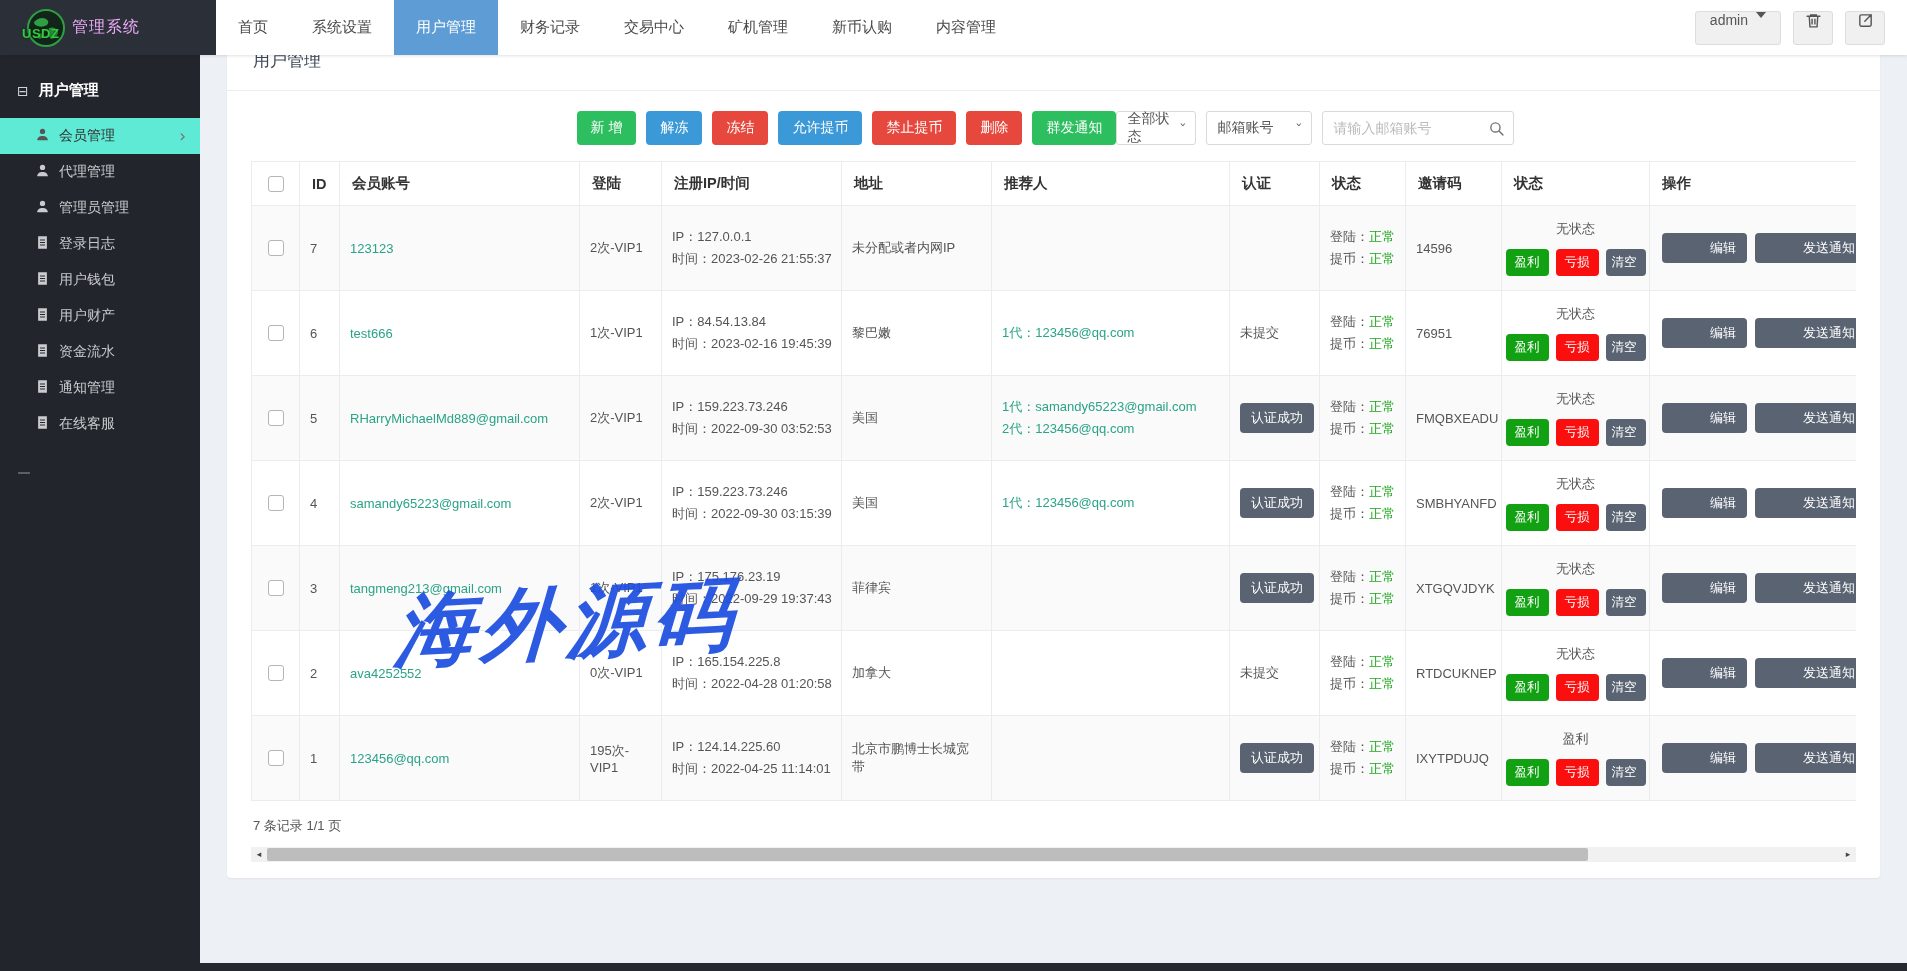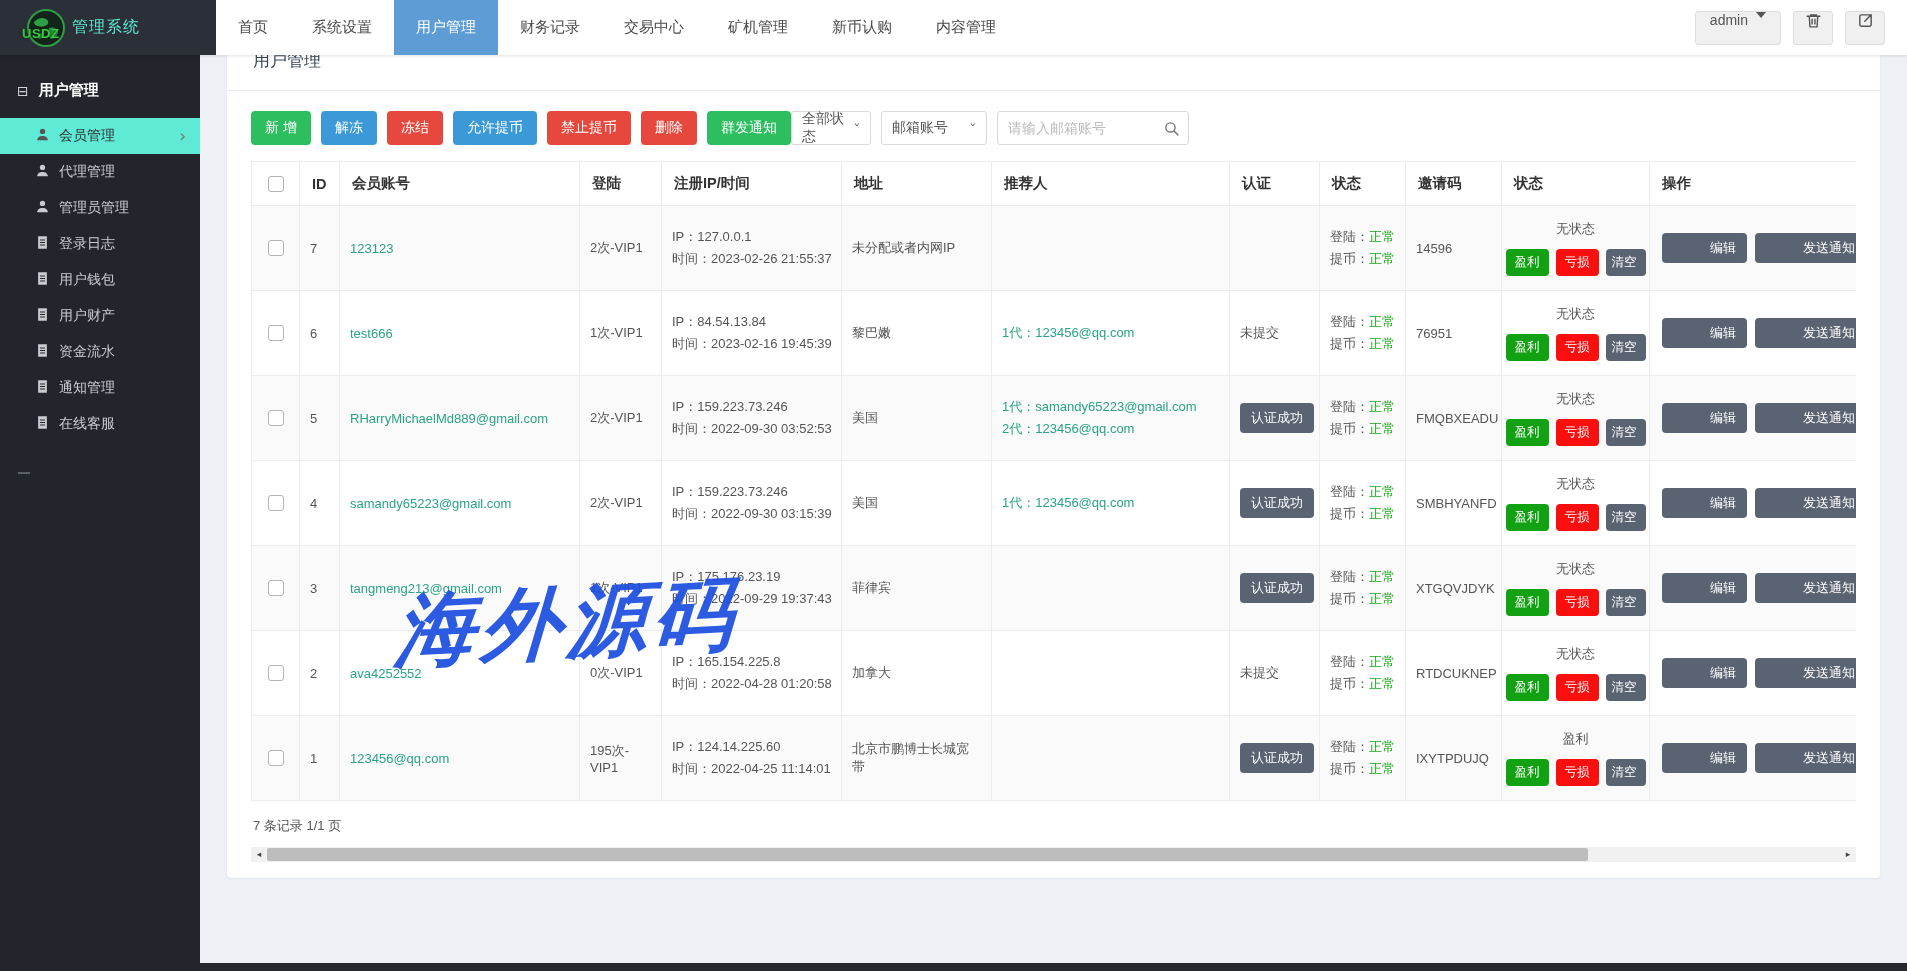--- a/index.html
+++ b/index.html
@@ -5,21 +5,21 @@
   * { margin:0; padding:0; box-sizing:border-box; }
   html,body { width:1907px; height:971px; overflow:hidden; }
   body { font-family:"Liberation Sans","DejaVu Sans",sans-serif; background:#edf0f5; position:relative; color:#555; }
 
   
   .navbar { position:fixed; top:0; left:0; width:1907px; height:55px; background:#fff;
             display:flex; align-items:stretch; z-index:30; box-shadow:0 1px 3px rgba(0,0,0,.12); }
   .brand { width:216px; background:#2b3038; display:flex; align-items:center; padding-left:26px; flex:none; position:relative; }
   .globe { width:40px; height:40px; flex:none; }
   .brand-usdz { position:absolute; left:22px; top:26px; color:#35c93f; font-weight:bold; font-size:13px; letter-spacing:.5px; text-shadow:0 0 3px #07280c; }
-  .brand-title { color:#5eead4; font-size:16px; margin-left:6px; letter-spacing:1px; }
+  .brand-title { color:#f0abfc; font-size:16px; margin-left:6px; letter-spacing:1px; }
   .nav-items { display:flex; align-items:stretch; }
   .nav-item { display:flex; align-items:center; padding:0 22px; font-size:15px; color:#4a4a4a; cursor:pointer; }
   .nav-item.active { background:#5e9cd5; color:#fff; }
   .nav-right { margin-left:auto; display:flex; align-items:center; gap:12px; padding-right:22px; }
   .nav-btn { height:34px; background:#f0f0f0; border:1px solid #ddd; border-radius:3px; color:#555;
              display:flex; justify-content:center; font-size:14px; cursor:pointer; }
   .nav-btn.admin { padding:0 14px; gap:8px; }
   .caret-down { width:0; height:0; border-left:5px solid transparent; border-right:5px solid transparent; border-top:6px solid #555; }
   .nav-btn.iconbtn { width:40px; }
   .nav-btn svg { width:17px; height:17px; stroke:#555; fill:none; stroke-width:2; }
@@ -34,21 +34,21 @@
   .side-item.active svg { fill:#555; }
   .side-chevron { position:absolute; right:14px; color:#777; font-size:17px; font-family:"DejaVu Sans",sans-serif; }
   .side-divider { height:2px; width:12px; background:#5a5e66; margin:30px 0 0 18px; }
 
   
   .main { margin-left:200px; padding:25px 27px 0 27px; }
   .card { background:#fff; border-radius:4px; padding:22px 24px 8px 24px; box-shadow:0 1px 2px rgba(0,0,0,.06); }
   .card-title { font-size:17px; color:#3a4656; font-weight:normal; padding:2px 0 18px 2px; }
   .card-divider { border-bottom:1px solid #ececec; margin:0 -24px; }
 
-  .toolbar { display:flex; justify-content:flex-start; align-items:center; margin:20px 16px 16px 0; }
+  .toolbar { display:flex; justify-content:center; align-items:center; margin:20px 16px 16px 0; }
   .toolbar-left { display:flex; gap:10px; }
   .btn { border:none; border-radius:4px; color:#fff; font-size:14px; padding:8px 14px; cursor:pointer; white-space:nowrap; }
   .btn-green { background:#2dbe60; }
   .btn-blue  { background:#3a99d6; }
   .btn-red   { background:#e6483d;font-family:Liberation Serif, serif; }
   .toolbar-right { display:flex; gap:10px; align-items:center; }
   .fake-select { height:34px; border:1px solid #d9d9d9; border-radius:3px; background:#fff; color:#555;
                  font-size:14px; display:flex; align-items:center; justify-content:space-between; padding:0 10px; cursor:pointer; }
   .sel-status { width:80px; } .sel-field { width:106px; }
   .chev { font-family:"DejaVu Sans",sans-serif; color:#666; font-size:11px; transform:scaleX(1.4); }

